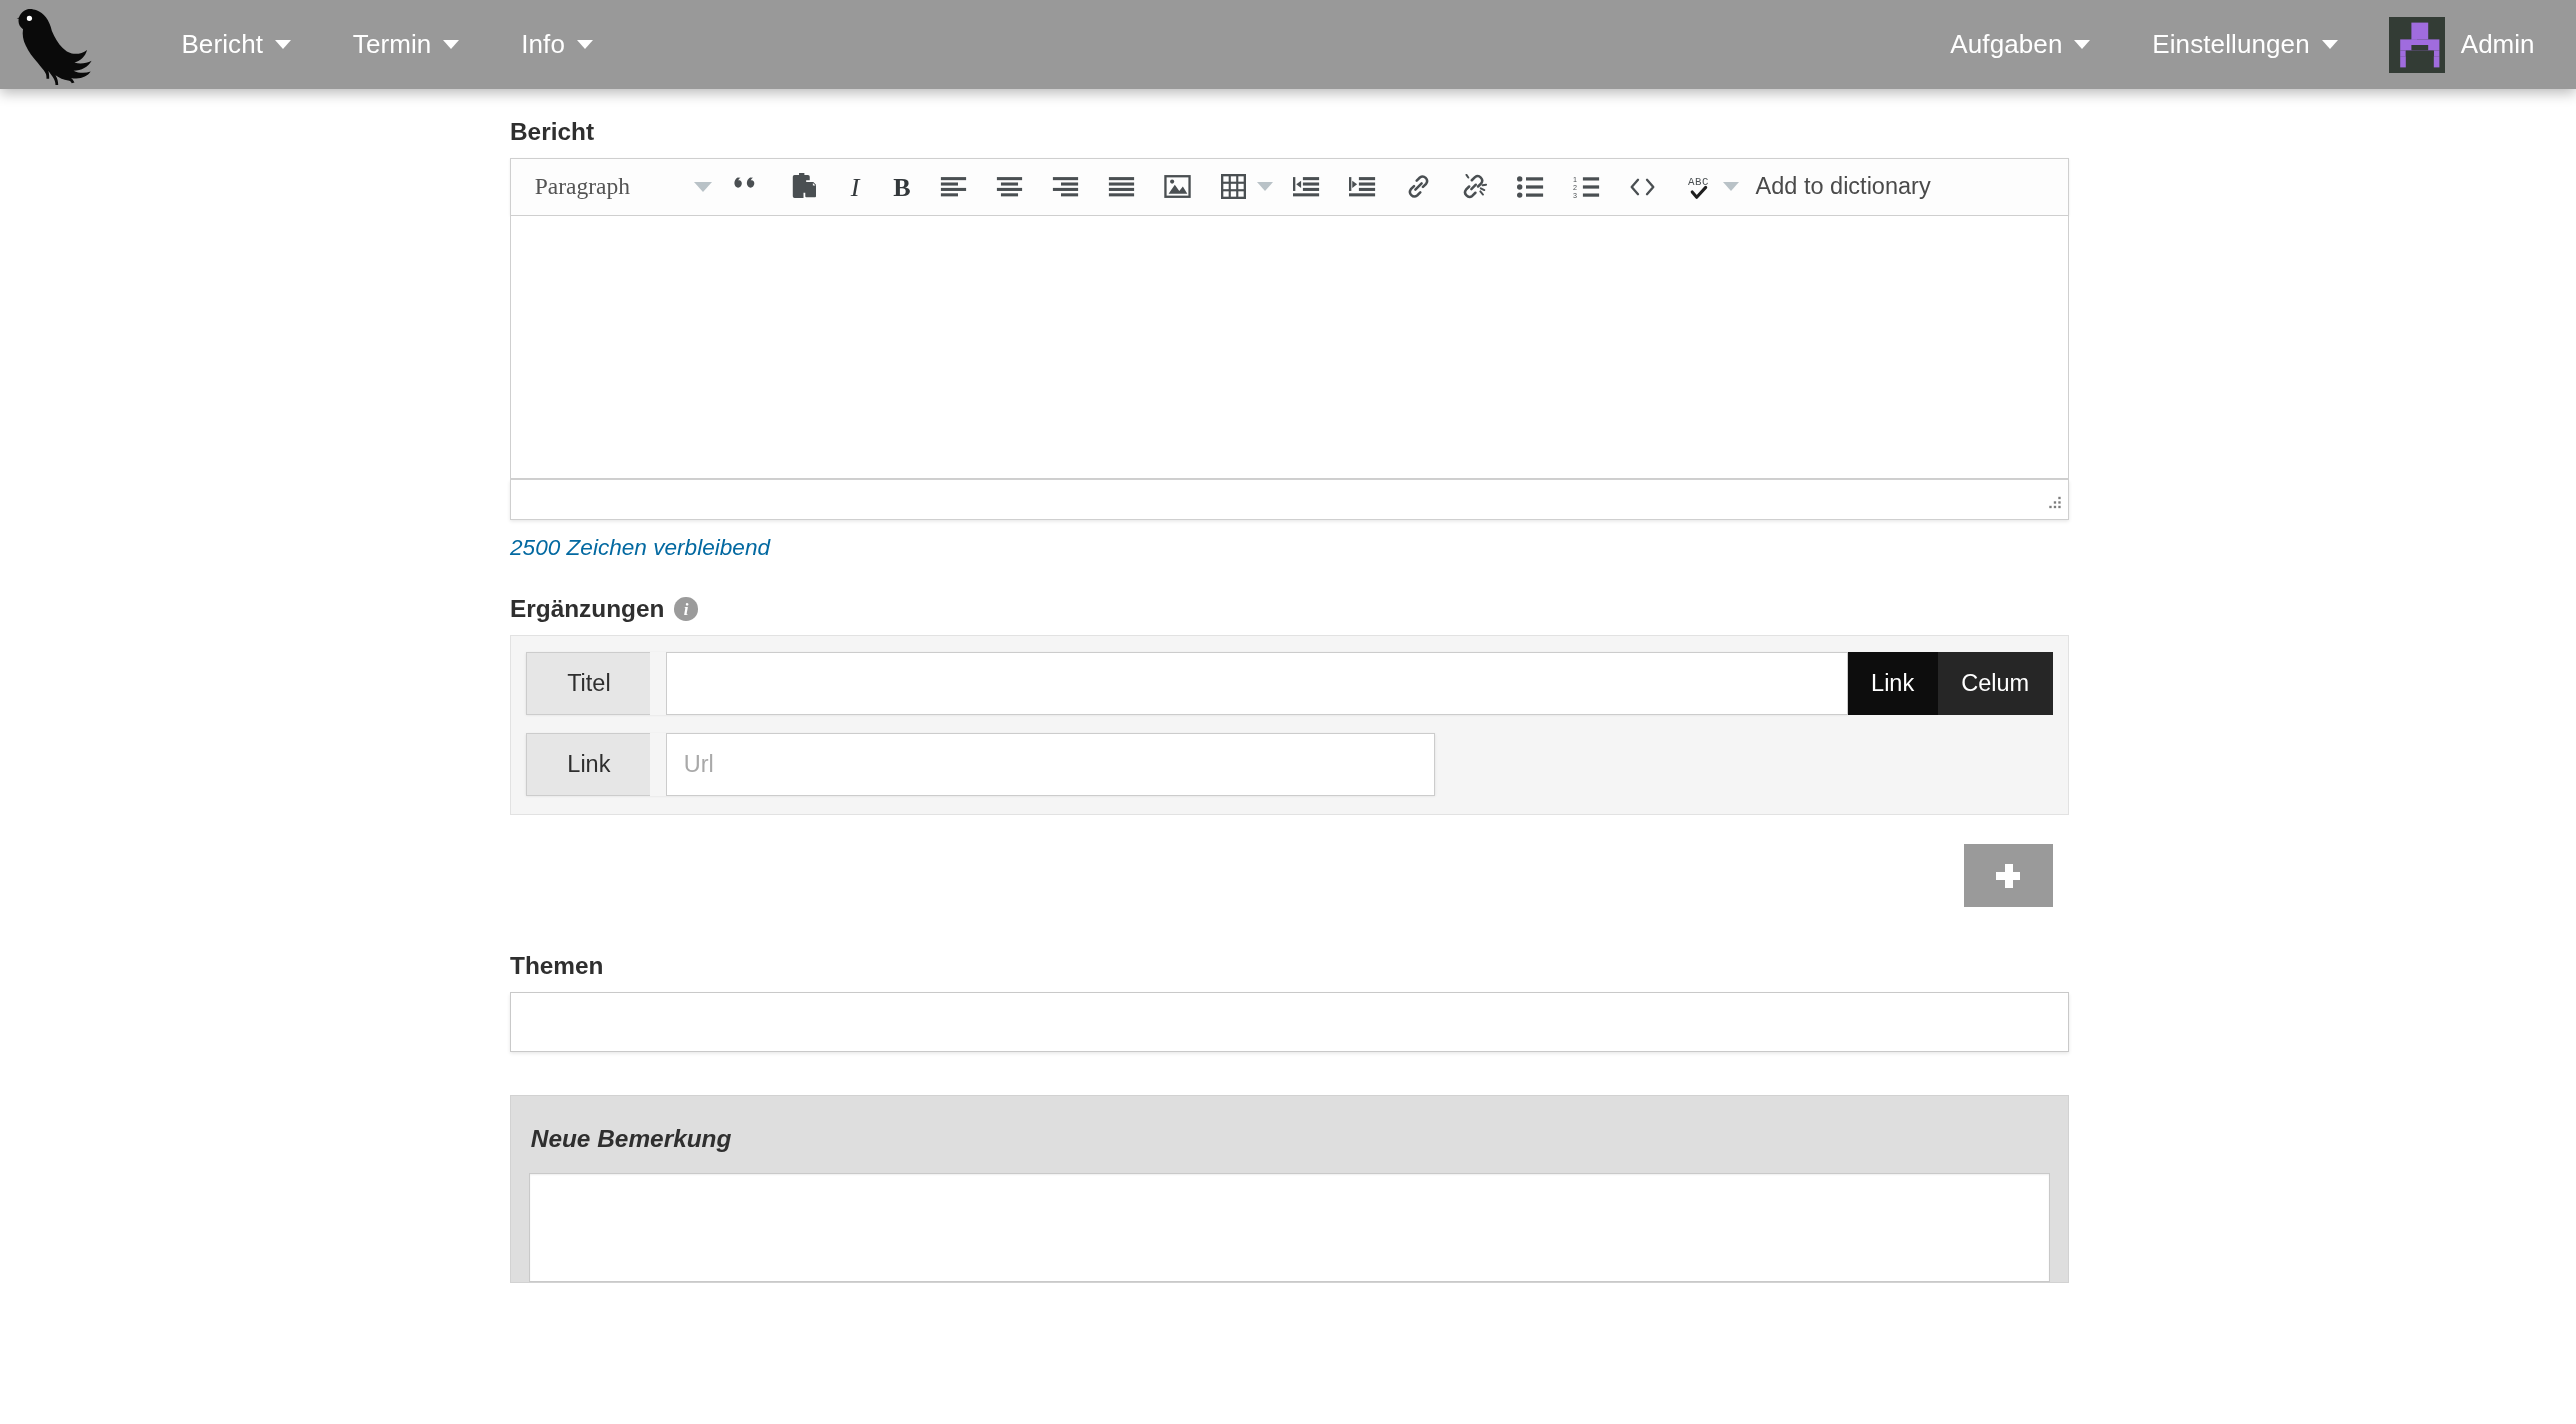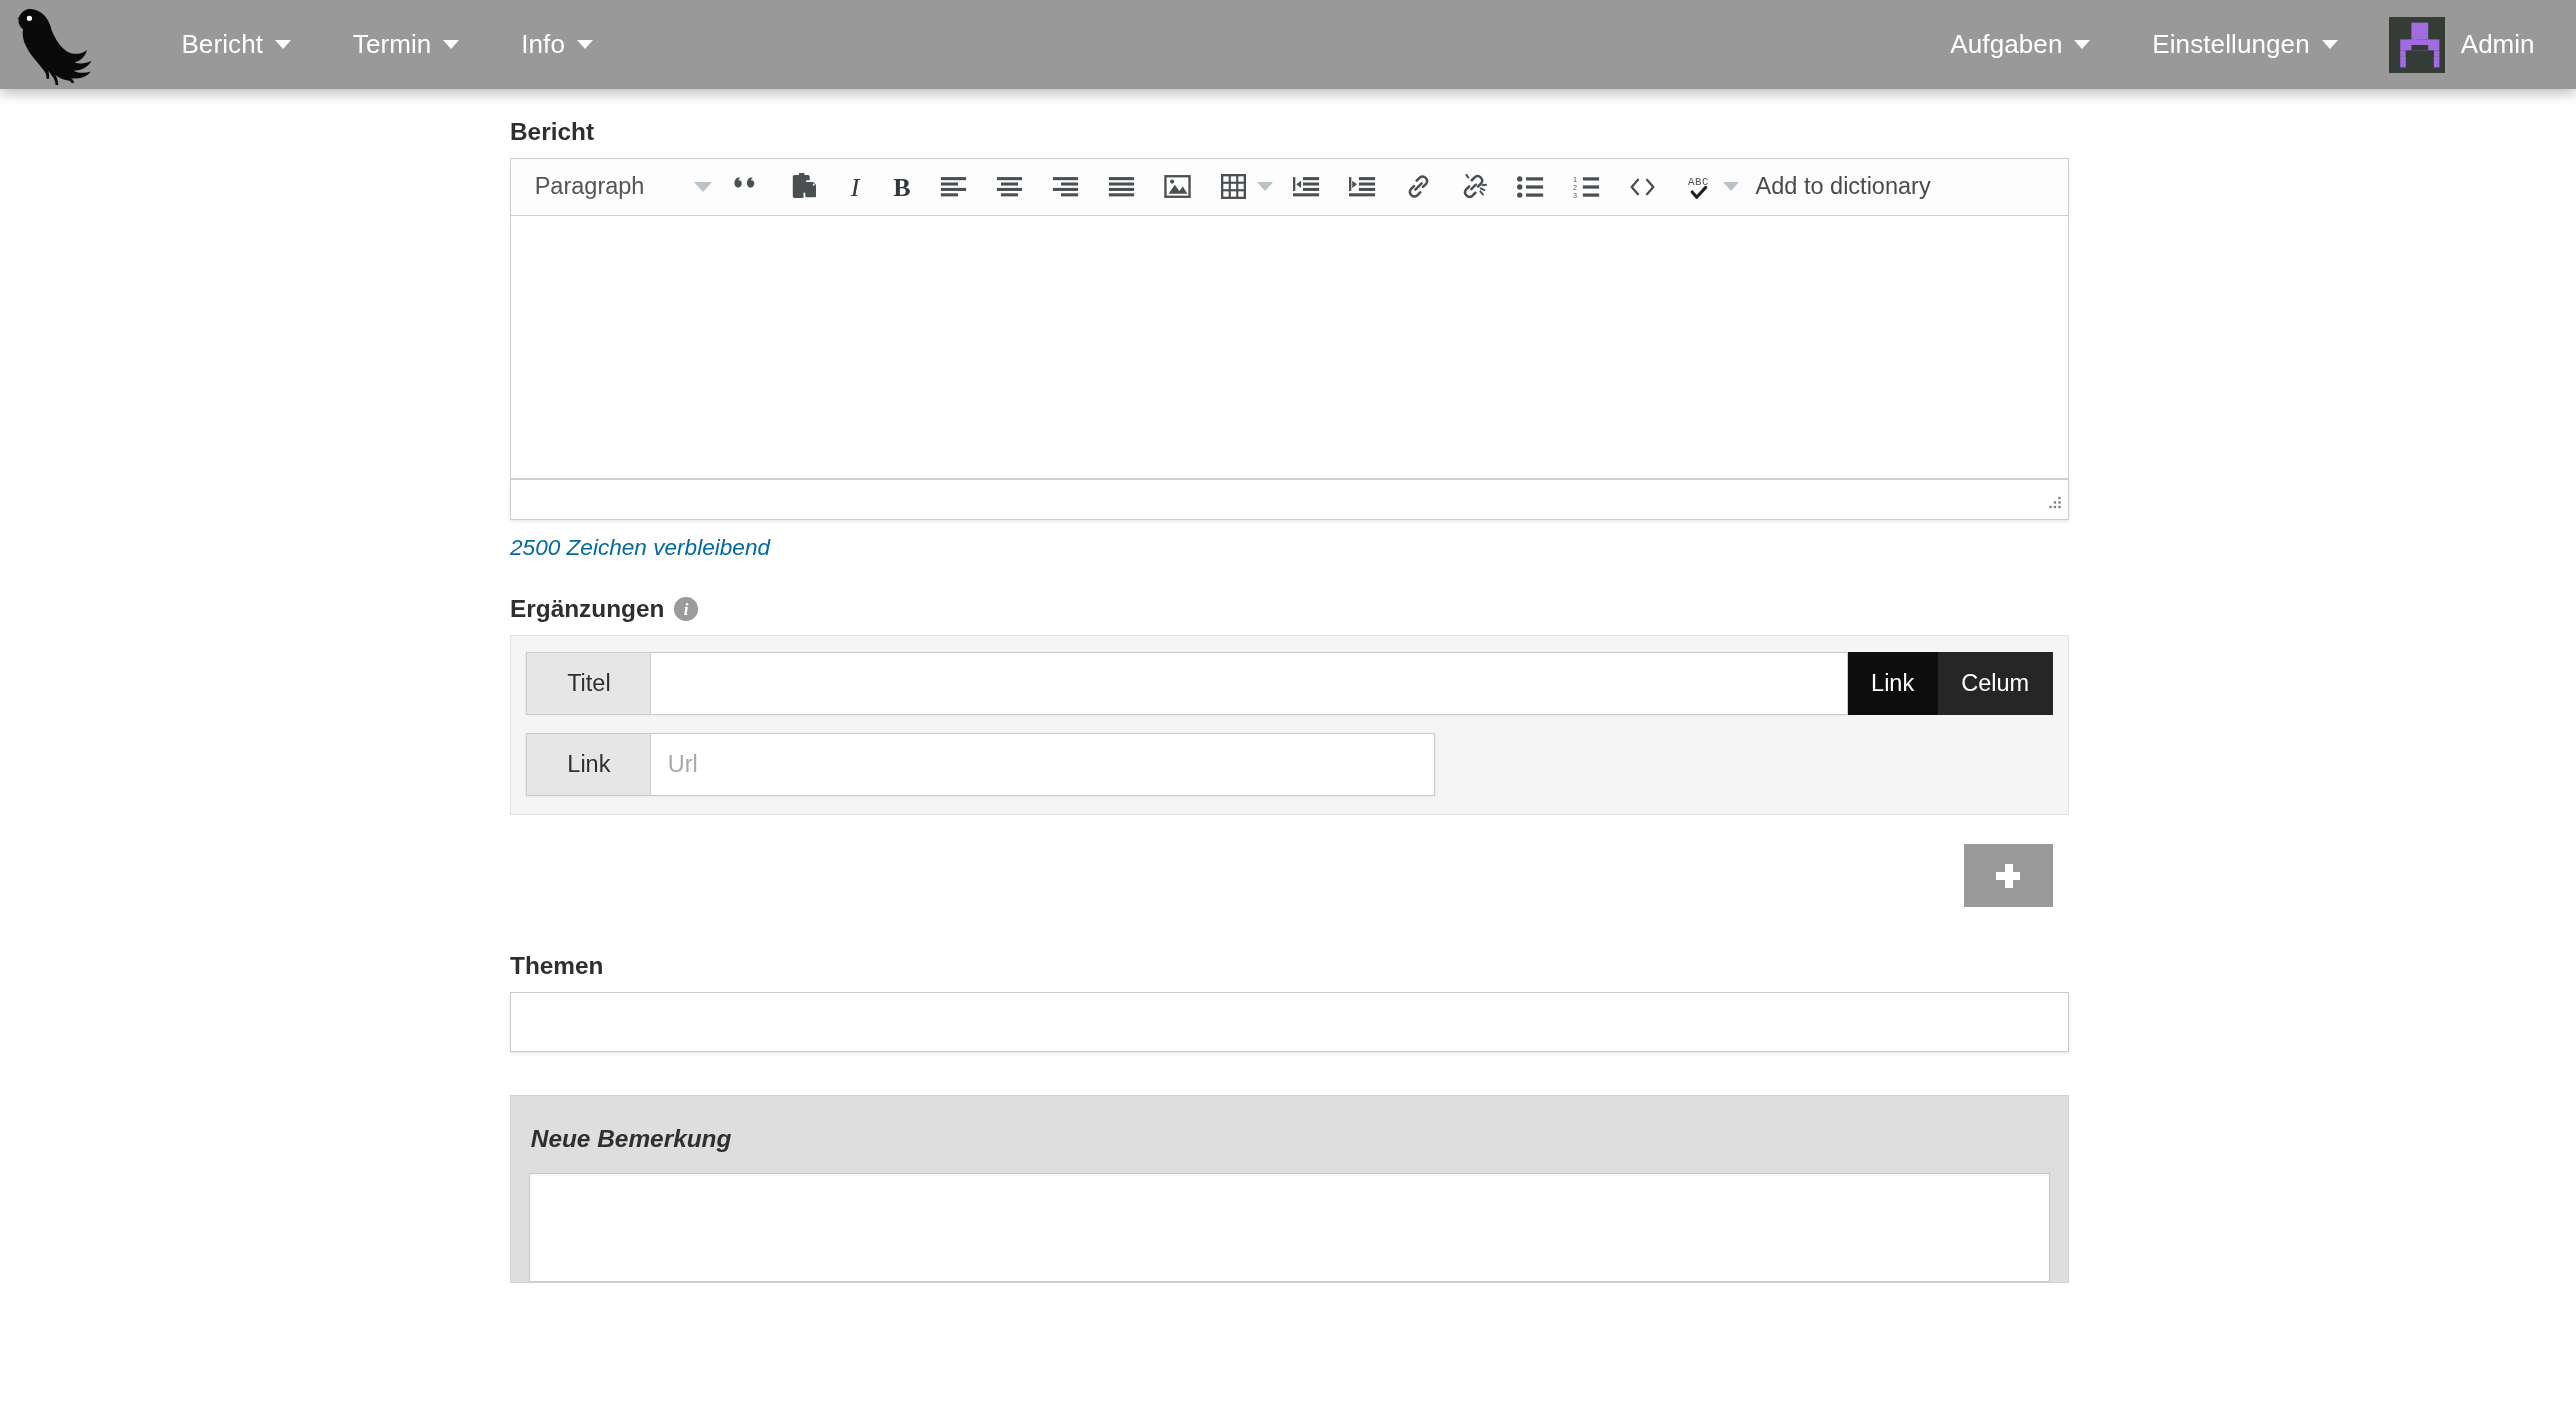--- a/index.html
+++ b/index.html
@@ -122,21 +122,21 @@
   .tb-select {
     display: flex;
     align-items: center;
     min-width: 197px;
     height: 43px;
     padding: 0 7.2px 0 12.7px;
     color: #545454;
     font-size: 23.5px;
     cursor: pointer;
   }
-  .tb-select .label { flex: 1; }
+  .tb-select .label { flex: 1; font-family: Liberation Serif, serif; }
   .tb-arrow {
     width: 0; height: 0;
     border-left: 9px solid transparent;
     border-right: 9px solid transparent;
     border-top: 10px solid #b9c2c7;
     margin-left: 9px;
     flex: 0 0 auto;
   }
   .tb-btn {
     width: 56px; height: 52px;
@@ -226,20 +226,21 @@
   .ig-input {
     flex: 1;
     height: 63px;
     border: 0.9px solid #ccc;
     background: #fff;
     font-size: 23.5px;
     color: #2f2f2f;
     padding: 0 16.3px;
     outline: none;
     font-family: "Liberation Sans", sans-serif;
+    margin-left: 16px;
   }
   .ig-input::placeholder { color: #a9a9a9; }
   .btn-group { display: flex; flex: 0 0 auto; }
   .btn-dark {
     height: 63px;
     min-width: 86px;
     padding: 0 23.5px;
     background: #0d0d0d;
     color: #ffffff;
     border: none;

